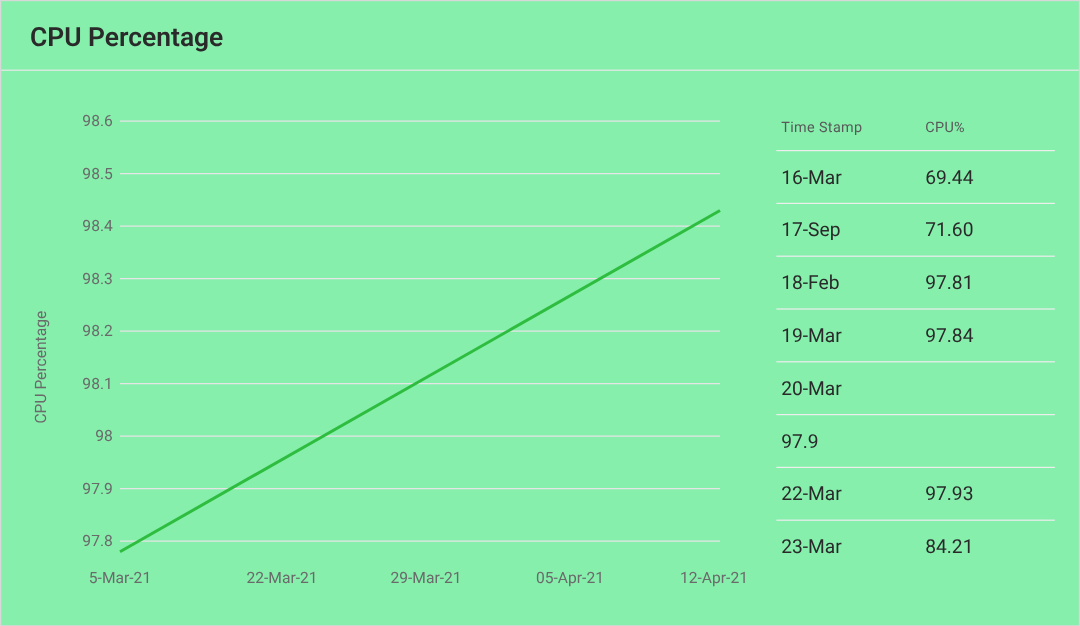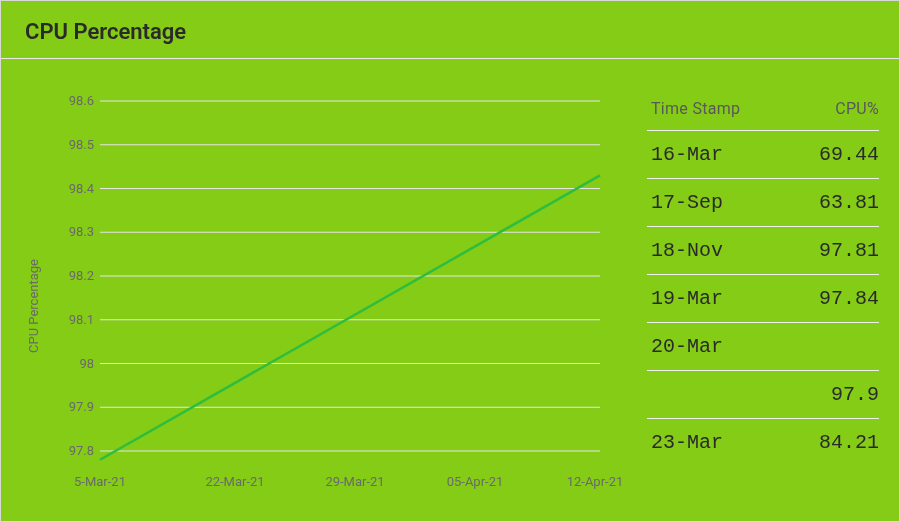--- a/index.html
+++ b/index.html
@@ -9,21 +9,21 @@
     font-family: -apple-system, BlinkMacSystemFont, "Segoe UI", Roboto, "Helvetica Neue", Arial, sans-serif;
     background: #fff;
     width: 900px;
     height: 522px;
     overflow: hidden;
   }
   .card {
     width: 900px;
     height: 522px;
     border: 1px solid #d8d8d8;
-    background: #84cc16;
+    background: #86efac;
     position: relative;
   }
   .title {
     font-size: 22px;
     font-weight: 600;
     color: #2a2a2a;
     padding: 18px 24px 14px 24px;
     border-bottom: 1px solid #e9e9e9;
   }
   .content {
@@ -63,35 +63,34 @@
   .table-area {
     width: 250px;
     padding-left: 18px;
     padding-top: 20px;
   }
   .table-head {
     display: flex;
     padding: 8px 0 12px 4px;
   }
   .table-head > div {
-    font-size: 16px;
+    font-size: 12px;
     color: #595959;
     letter-spacing: 0.3px;
   }
   .col-ts { width: 120px; }
-  .col-cpu { flex: 1; text-align: right; }
+  .col-cpu { flex: 1; }
   .table-row {
     display: flex;
     padding: 12px 0 12px 4px;
     border-top: 1px solid #eee;
   }
   .table-row > div {
-    font-size: 20px;
+    font-size: 16px;
     color: #2a2a2a;
-    font-family: Liberation Mono, monospace;
   }
 </style>
 </head>
 <body>
 
 <div class="card">
   <div class="title">CPU Percentage</div>
 
   <div class="content">
 
@@ -139,36 +138,40 @@
       <div class="table-head">
         <div class="col-ts">Time Stamp</div>
         <div class="col-cpu">CPU%</div>
       </div>
       <div class="table-row">
         <div class="col-ts">16-Mar</div>
         <div class="col-cpu">69.44</div>
       </div>
       <div class="table-row">
         <div class="col-ts">17-Sep</div>
-        <div class="col-cpu">63.81</div>
+        <div class="col-cpu">71.60</div>
       </div>
       <div class="table-row">
-        <div class="col-ts">18-Nov</div>
+        <div class="col-ts">18-Feb</div>
         <div class="col-cpu">97.81</div>
       </div>
       <div class="table-row">
         <div class="col-ts">19-Mar</div>
         <div class="col-cpu">97.84</div>
       </div>
       <div class="table-row">
         <div class="col-ts">20-Mar</div>
       </div>
       <div class="table-row">
         <div class="col-cpu">97.9</div>
       </div>
       <div class="table-row">
+        <div class="col-ts">22-Mar</div>
+        <div class="col-cpu">97.93</div>
+      </div>
+      <div class="table-row">
         <div class="col-ts">23-Mar</div>
         <div class="col-cpu">84.21</div>
       </div>
     </div>
 
   </div>
 </div>
 
 </body></html>

